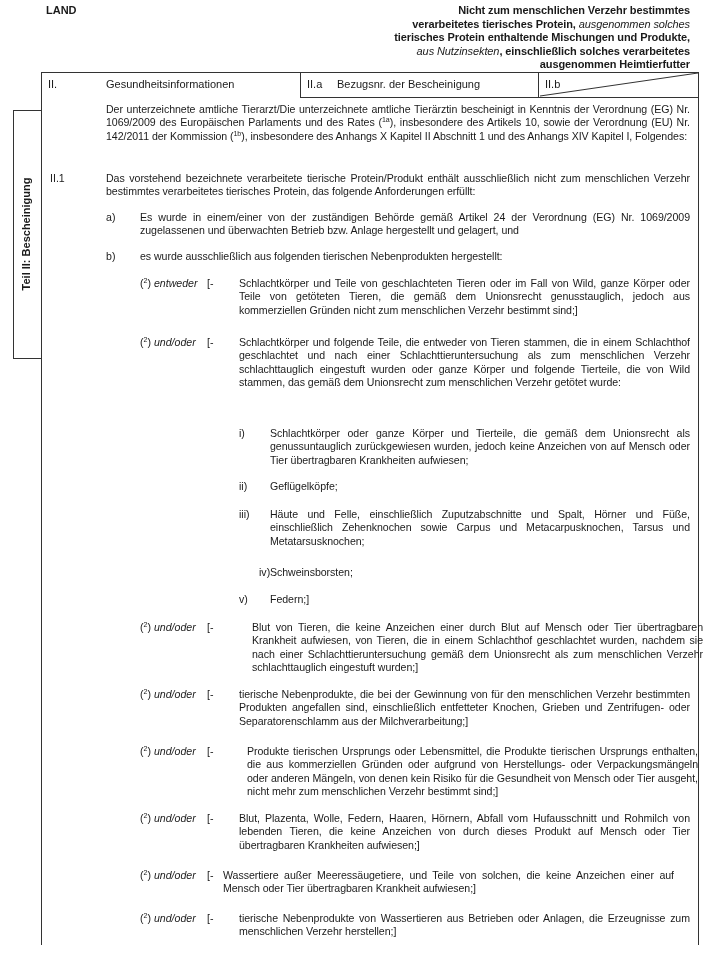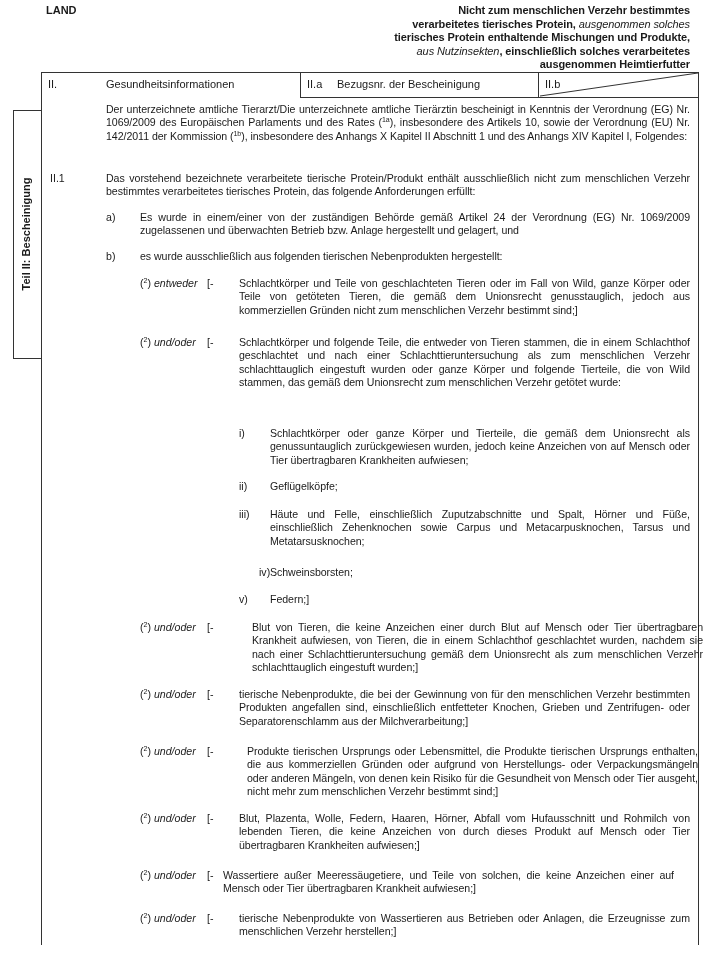--- a/index.html
+++ b/index.html
@@ -114,21 +114,21 @@
 <div class="lbl" style="left:140px; top:688px;">(<sup>2</sup>) <i>und/oder</i></div>
 <div class="lbl" style="left:207px; top:688px;">[-</div>
 <div class="txt" style="left:239px; top:688px; width:451px;">tierische Nebenprodukte, die bei der Gewinnung von für den menschlichen Verzehr bestimmten Produkten angefallen sind, einschließlich entfetteter Knochen, Grieben und Zentrifugen- oder Separatorenschlamm aus der Milchverarbeitung;]</div>
 
 <div class="lbl" style="left:140px; top:745px;">(<sup>2</sup>) <i>und/oder</i></div>
 <div class="lbl" style="left:207px; top:745px;">[-</div>
 <div class="txt" style="left:239px; top:745px; width:451px;margin-left:8px;">Produkte tierischen Ursprungs oder Lebensmittel, die Produkte tierischen Ursprungs enthalten, die aus kommerziellen Gründen oder aufgrund von Herstellungs- oder Verpackungsmängeln oder anderen Mängeln, von denen kein Risiko für die Gesundheit von Mensch oder Tier ausgeht, nicht mehr zum menschlichen Verzehr bestimmt sind;]</div>
 
 <div class="lbl" style="left:140px; top:812px;">(<sup>2</sup>) <i>und/oder</i></div>
 <div class="lbl" style="left:207px; top:812px;">[-</div>
-<div class="txt" style="left:239px; top:812px; width:451px;">Blut, Plazenta, Wolle, Federn, Haaren, Hörner, Abfall vom Hufausschnitt und Rohmilch von lebenden Tieren, die keine Anzeichen von durch dieses Produkt auf Mensch oder Tier übertragbaren Krankheiten aufwiesen;]</div>
+<div class="txt" style="left:239px; top:812px; width:451px;">Blut, Plazenta, Wolle, Federn, Haaren, Hörnern, Abfall vom Hufausschnitt und Rohmilch von lebenden Tieren, die keine Anzeichen von durch dieses Produkt auf Mensch oder Tier übertragbaren Krankheiten aufwiesen;]</div>
 
 <div class="lbl" style="left:140px; top:869px;">(<sup>2</sup>) <i>und/oder</i></div>
 <div class="lbl" style="left:207px; top:869px;">[-</div>
 <div class="txt" style="left:223px; top:869px; width:451px;">Wassertiere außer Meeressäugetiere, und Teile von solchen, die keine Anzeichen einer auf Mensch oder Tier übertragbaren Krankheit aufwiesen;]</div>
 
 <div class="lbl" style="left:140px; top:912px;">(<sup>2</sup>) <i>und/oder</i></div>
 <div class="lbl" style="left:207px; top:912px;">[-</div>
 <div class="txt" style="left:239px; top:912px; width:451px;">tierische Nebenprodukte von Wassertieren aus Betrieben oder Anlagen, die Erzeugnisse zum menschlichen Verzehr herstellen;]</div>
 
 </body></html>

